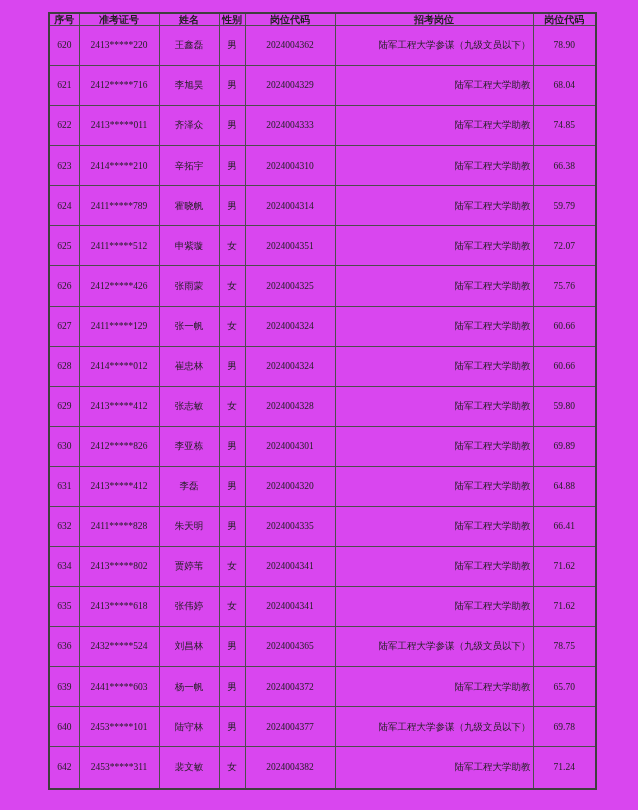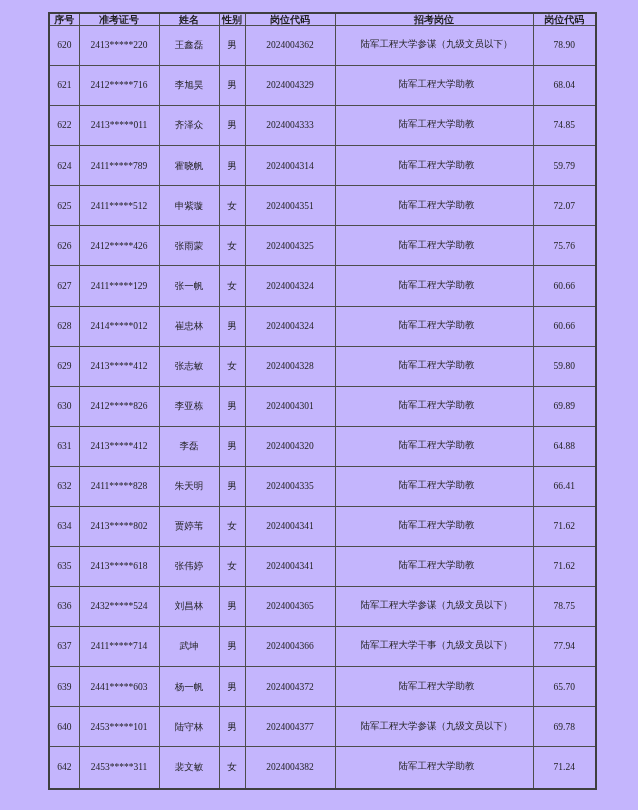--- a/index.html
+++ b/index.html
@@ -4,21 +4,21 @@
 <style>
   html, body {
     margin: 0;
     padding: 0;
     background: #ffffff;
   }
   .page {
     position: relative;
     width: 638px;
     height: 810px;
-    background: #c4b5fd;
+    background: #d946ef;
     font-family: "Liberation Serif", "DejaVu Serif", serif;
     color: #1f1f1f;
   }
   table.score-table {
     position: absolute;
     left: 48px;
     top: 12px;
     width: 547px;
     height: 778px;
     border-collapse: collapse;
@@ -41,21 +41,21 @@
   }
   
   col.c0 { width: 30px; }
   col.c1 { width: 80px; }
   col.c2 { width: 60px; }
   col.c3 { width: 26px; }
   col.c4 { width: 90px; }
   col.c5 { width: 198px; }
   col.c6 { width: 63px; }
   
-  .score-table td.c5 { text-align: center; padding-left: 7px; font-family: Liberation Mono, monospace; }
+  .score-table td.c5 { text-align: right; padding-left: 7px; }
 </style>
 </head>
 <body>
 
 <div class="page">
   <table class="score-table">
     <colgroup>
       <col class="c0">
         <col class="c1">
         <col class="c2">
@@ -97,20 +97,29 @@
         <tr>
           <td class="c0">622</td>
           <td class="c1">2413*****011</td>
           <td class="c2">齐泽众</td>
           <td class="c3">男</td>
           <td class="c4">2024004333</td>
           <td class="c5">陆军工程大学助教</td>
           <td class="c6">74.85</td>
         </tr>
         <tr>
+          <td class="c0">623</td>
+          <td class="c1">2414*****210</td>
+          <td class="c2">辛拓宇</td>
+          <td class="c3">男</td>
+          <td class="c4">2024004310</td>
+          <td class="c5">陆军工程大学助教</td>
+          <td class="c6">66.38</td>
+        </tr>
+        <tr>
           <td class="c0">624</td>
           <td class="c1">2411*****789</td>
           <td class="c2">霍晓帆</td>
           <td class="c3">男</td>
           <td class="c4">2024004314</td>
           <td class="c5">陆军工程大学助教</td>
           <td class="c6">59.79</td>
         </tr>
         <tr>
           <td class="c0">625</td>
@@ -203,29 +212,20 @@
           <td class="c6">71.62</td>
         </tr>
         <tr>
           <td class="c0">636</td>
           <td class="c1">2432*****524</td>
           <td class="c2">刘昌林</td>
           <td class="c3">男</td>
           <td class="c4">2024004365</td>
           <td class="c5">陆军工程大学参谋（九级文员以下）</td>
           <td class="c6">78.75</td>
-        </tr>
-        <tr>
-          <td class="c0">637</td>
-          <td class="c1">2411*****714</td>
-          <td class="c2">武坤</td>
-          <td class="c3">男</td>
-          <td class="c4">2024004366</td>
-          <td class="c5">陆军工程大学干事（九级文员以下）</td>
-          <td class="c6">77.94</td>
         </tr>
         <tr>
           <td class="c0">639</td>
           <td class="c1">2441*****603</td>
           <td class="c2">杨一帆</td>
           <td class="c3">男</td>
           <td class="c4">2024004372</td>
           <td class="c5">陆军工程大学助教</td>
           <td class="c6">65.70</td>
         </tr>

